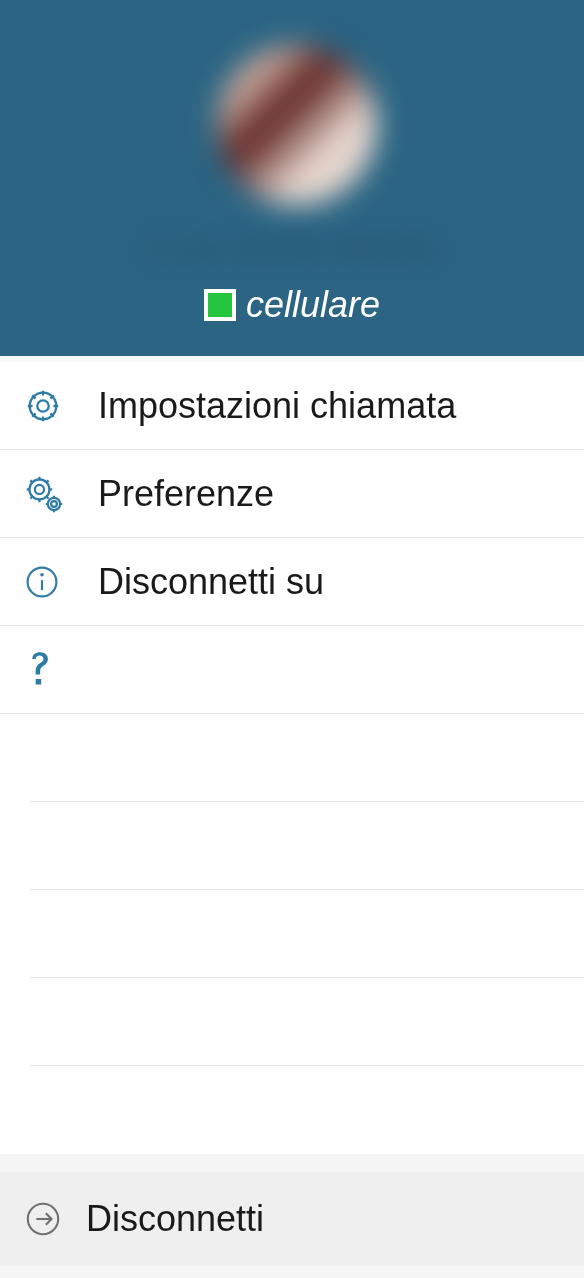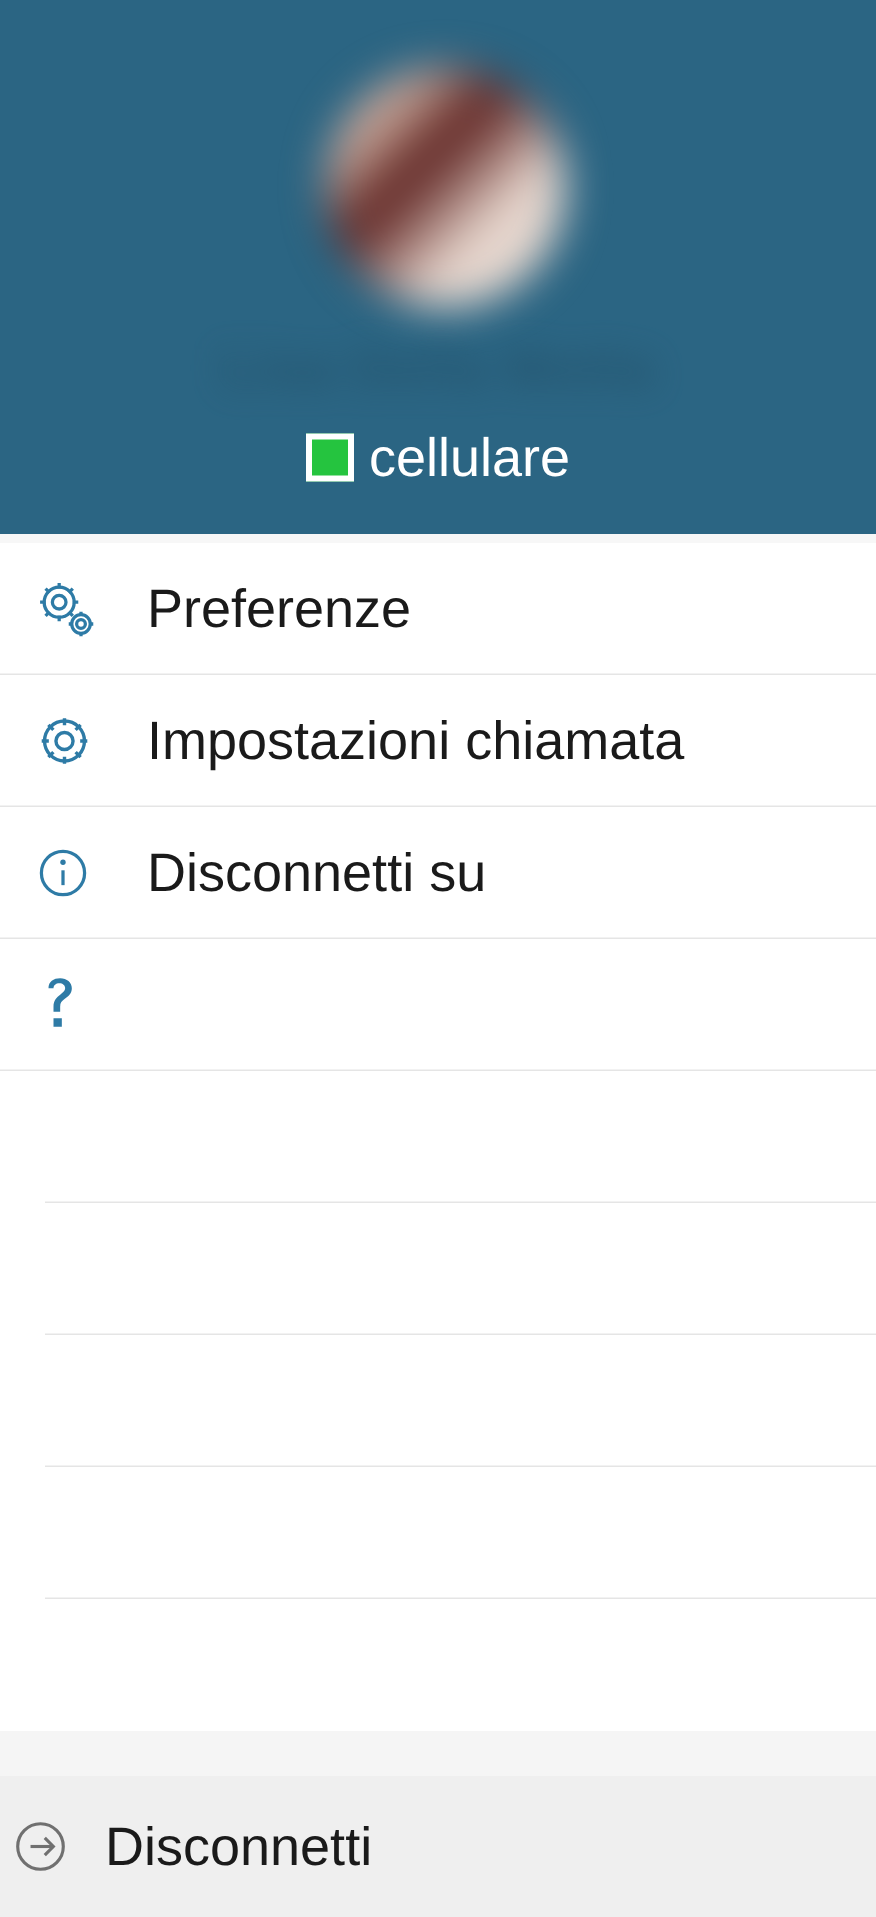--- a/index.html
+++ b/index.html
@@ -14,20 +14,21 @@
     
     .header {
       background: #2b6583;
       height: 356px;
       display: flex;
       flex-direction: column;
       align-items: center;
       justify-content: flex-start;
       padding-top: 45px;
       position: relative;
+      font-style: italic;
     }
     .avatar {
       width: 160px;
       height: 160px;
       border-radius: 50%;
       background: linear-gradient(135deg,#caa89a 22%, #5b1f1d 40%, #e8d8cf 68%);
       filter: blur(14px);
       margin-left: 10px;
     }
     .username {
@@ -89,23 +90,23 @@
       margin-left: 30px;
     }
     .empty-item:last-of-type { border-bottom: none; }
 
     
     .disconnect {
       background: #efefef;
       height: 94px;
       display: flex;
       align-items: center;
-      padding: 0 8px;
+      padding: 0 24px;
       position: absolute;
-      bottom: 0;
+      bottom: 12px;
       width: 584px;
     }
     .disconnect .label {
       font-size: 36px;
       color: #1a1a1a;
       margin-left: 24px;
     }
 
     svg { display:block; }
     .gear-stroke { stroke:#2e7ba6; fill:none; stroke-width:2.4; }
@@ -122,45 +123,45 @@
   <div class="status-row">
     <div class="status-square"></div>
     <div class="status-label">cellulare</div>
   </div>
 </div>
 
 <div class="menu">
 
   <div class="menu-item">
     <span class="icon">
+      <svg width="38" height="38" viewBox="0 0 40 40">
+        <circle cx="20" cy="20" r="6" class="gear-stroke"></circle>
+        <path class="gear-stroke" d="M20 4v5M20 31v5M4 20h5M31 20h5M8.7 8.7l3.5 3.5M27.8 27.8l3.5 3.5M8.7 31.3l3.5-3.5M27.8 12.2l3.5-3.5"></path>
+        <circle cx="20" cy="20" r="14" class="gear-stroke"></circle>
+      </svg>
+    </span>
+    <span class="label">Impostazioni chiamata</span>
+  </div>
+
+  <div class="menu-item">
+    <span class="icon">
       <svg width="40" height="40" viewBox="0 0 44 44">
         <g class="gear-stroke">
           <circle cx="17" cy="17" r="5"></circle>
           <circle cx="17" cy="17" r="11"></circle>
           <path d="M17 3v4M17 27v4M3 17h4M27 17h4M7 7l3 3M24 24l3 3M7 27l3-3M24 10l3-3"></path>
         </g>
         <g class="gear-stroke">
           <circle cx="33" cy="33" r="3.2"></circle>
           <circle cx="33" cy="33" r="6.8"></circle>
           <path d="M33 24v3M33 39v3M24 33h3M39 33h3"></path>
         </g>
       </svg>
     </span>
     <span class="label">Preferenze</span>
-  </div>
-
-  <div class="menu-item">
-    <span class="icon">
-      <svg width="38" height="38" viewBox="0 0 40 40">
-        <circle cx="20" cy="20" r="6" class="gear-stroke"></circle>
-        <path class="gear-stroke" d="M20 4v5M20 31v5M4 20h5M31 20h5M8.7 8.7l3.5 3.5M27.8 27.8l3.5 3.5M8.7 31.3l3.5-3.5M27.8 12.2l3.5-3.5"></path>
-        <circle cx="20" cy="20" r="14" class="gear-stroke"></circle>
-      </svg>
-    </span>
-    <span class="label">Impostazioni chiamata</span>
   </div>
 
   <div class="menu-item">
     <span class="icon">
       <svg width="36" height="36" viewBox="0 0 40 40">
         <circle cx="20" cy="20" r="16" class="info-stroke"></circle>
         <circle cx="20" cy="12" r="2" fill="#2e7ba6"></circle>
         <line x1="20" y1="18" x2="20" y2="29" class="info-stroke" stroke-width="3"></line>
       </svg>
     </span>

